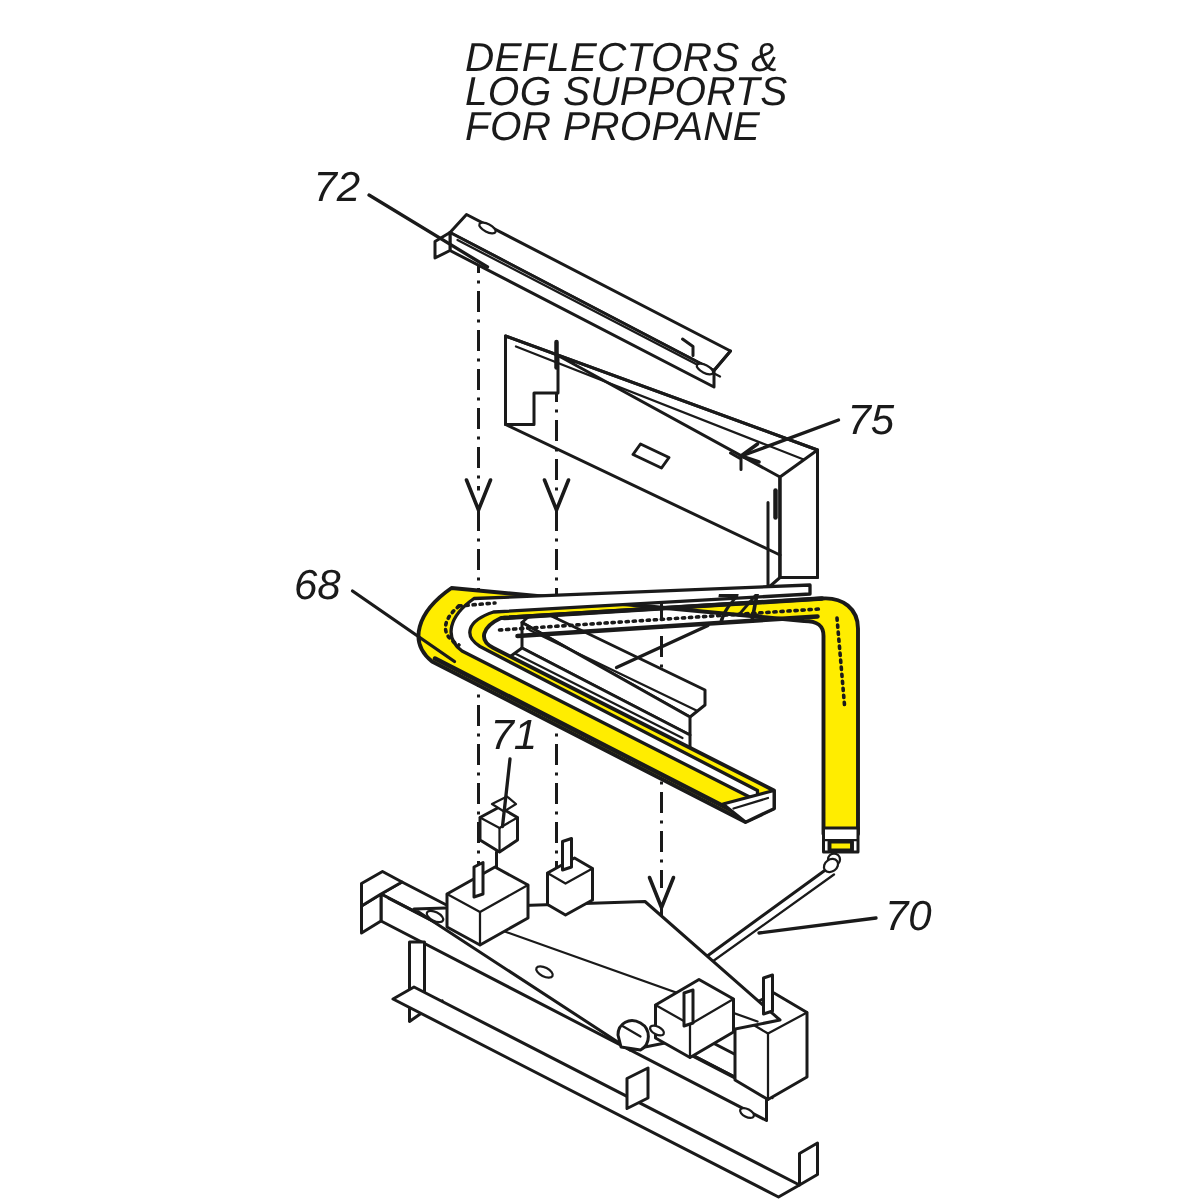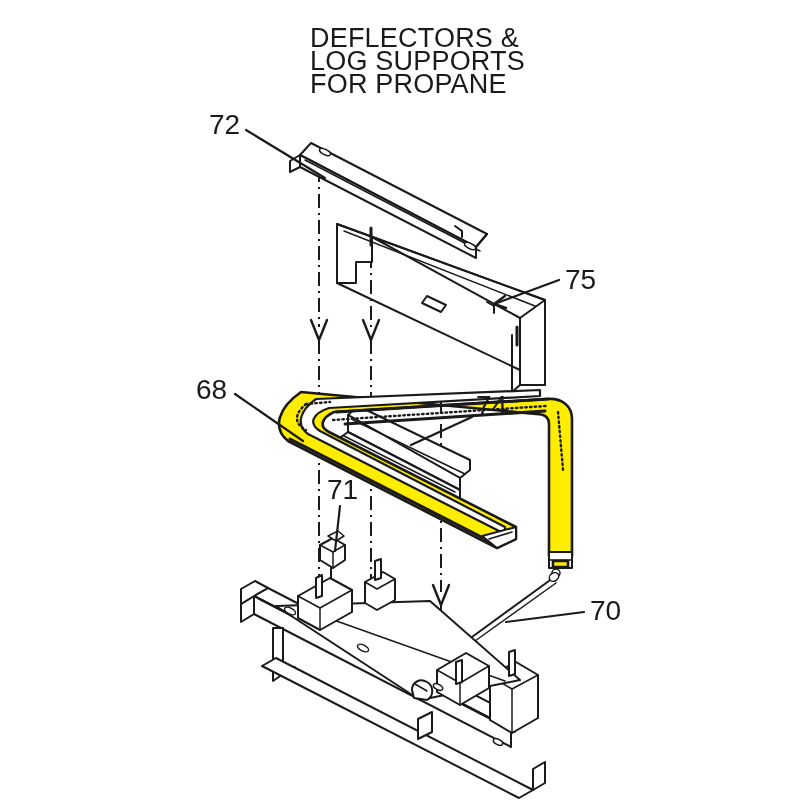--- a/index.html
+++ b/index.html
@@ -3,21 +3,21 @@
 <meta charset="utf-8">
 <title>Deflectors &amp; Log Supports for Propane</title>
 <style>
   html,body{margin:0;padding:0;background:#ffffff;}
   body{
     width:800px;height:800px;overflow:hidden;
     font-family:"Liberation Sans", sans-serif;
     color:#1a1a1a;
     position:relative;
   }
-  #diagram-root{position:relative;width:800px;height:632px;}
+  #diagram-root{position:relative;width:800px;height:632px;font-style:italic;}
   svg#parts-diagram{display:block;width:800px;height:800px;}
   .title-text{
     font-family:"Liberation Sans", sans-serif;
     font-size:27px;
     font-weight:400;
     letter-spacing:0.2px;
     fill:#1a1a1a;
   }
   .callout-text{
     font-family:"Liberation Sans", sans-serif;

